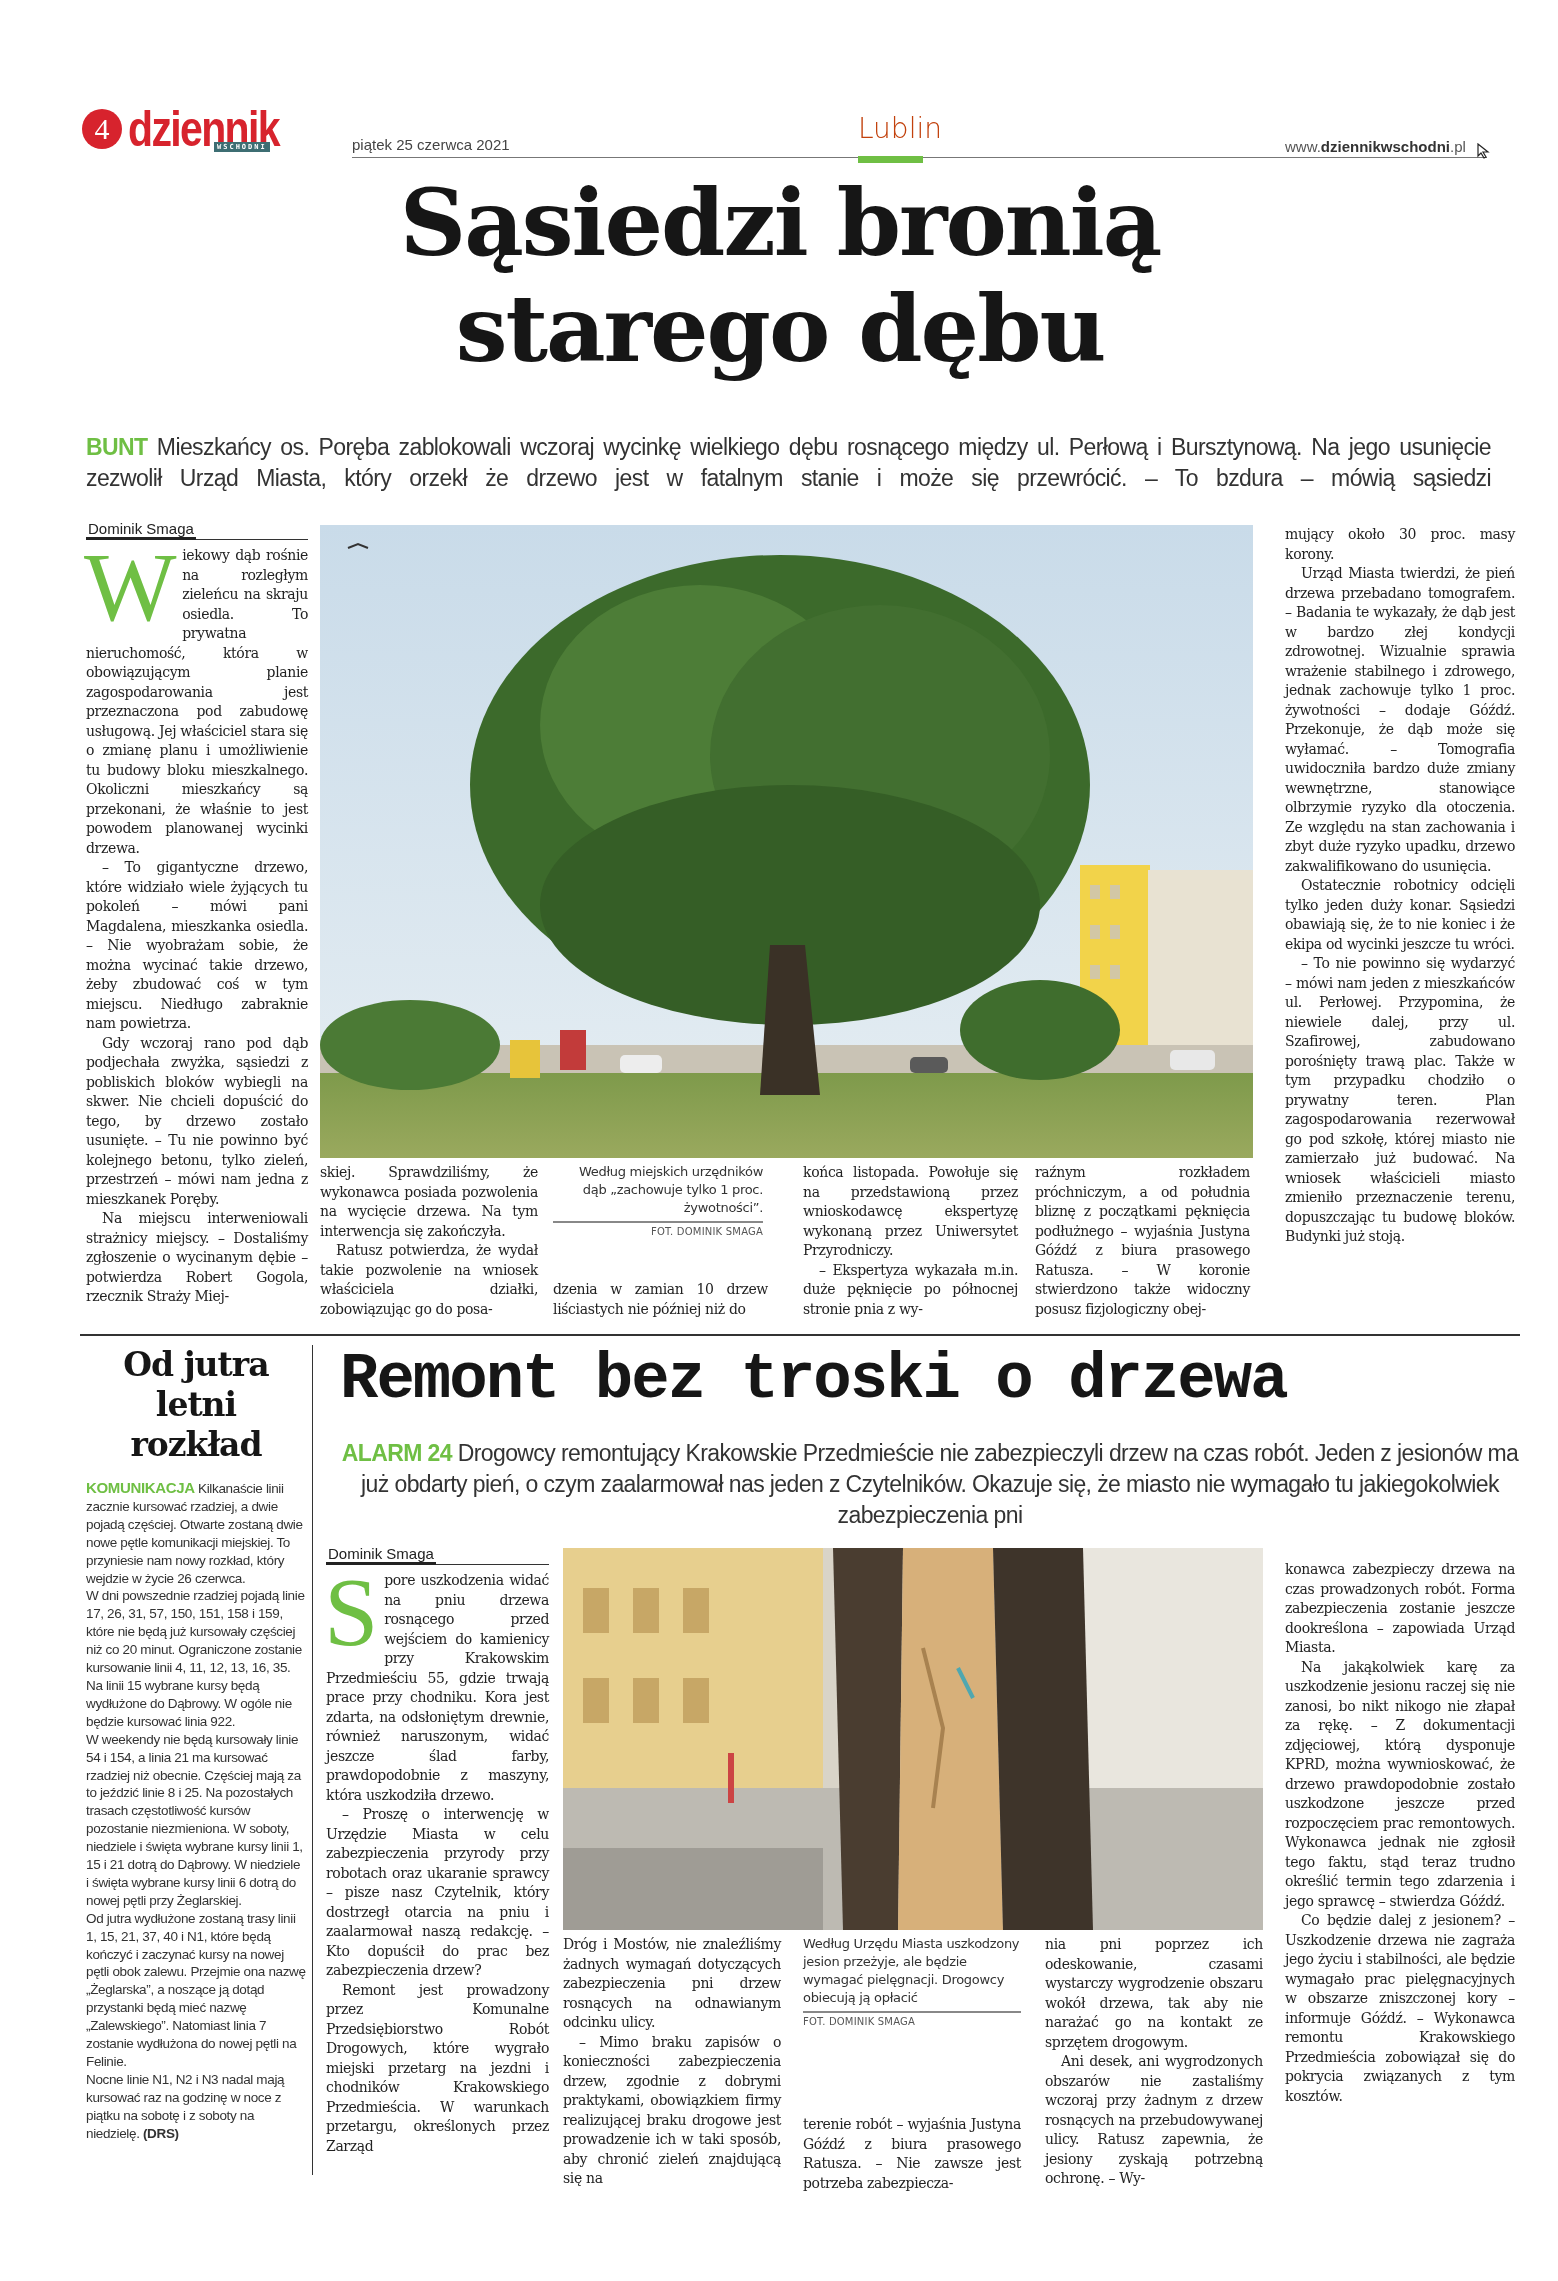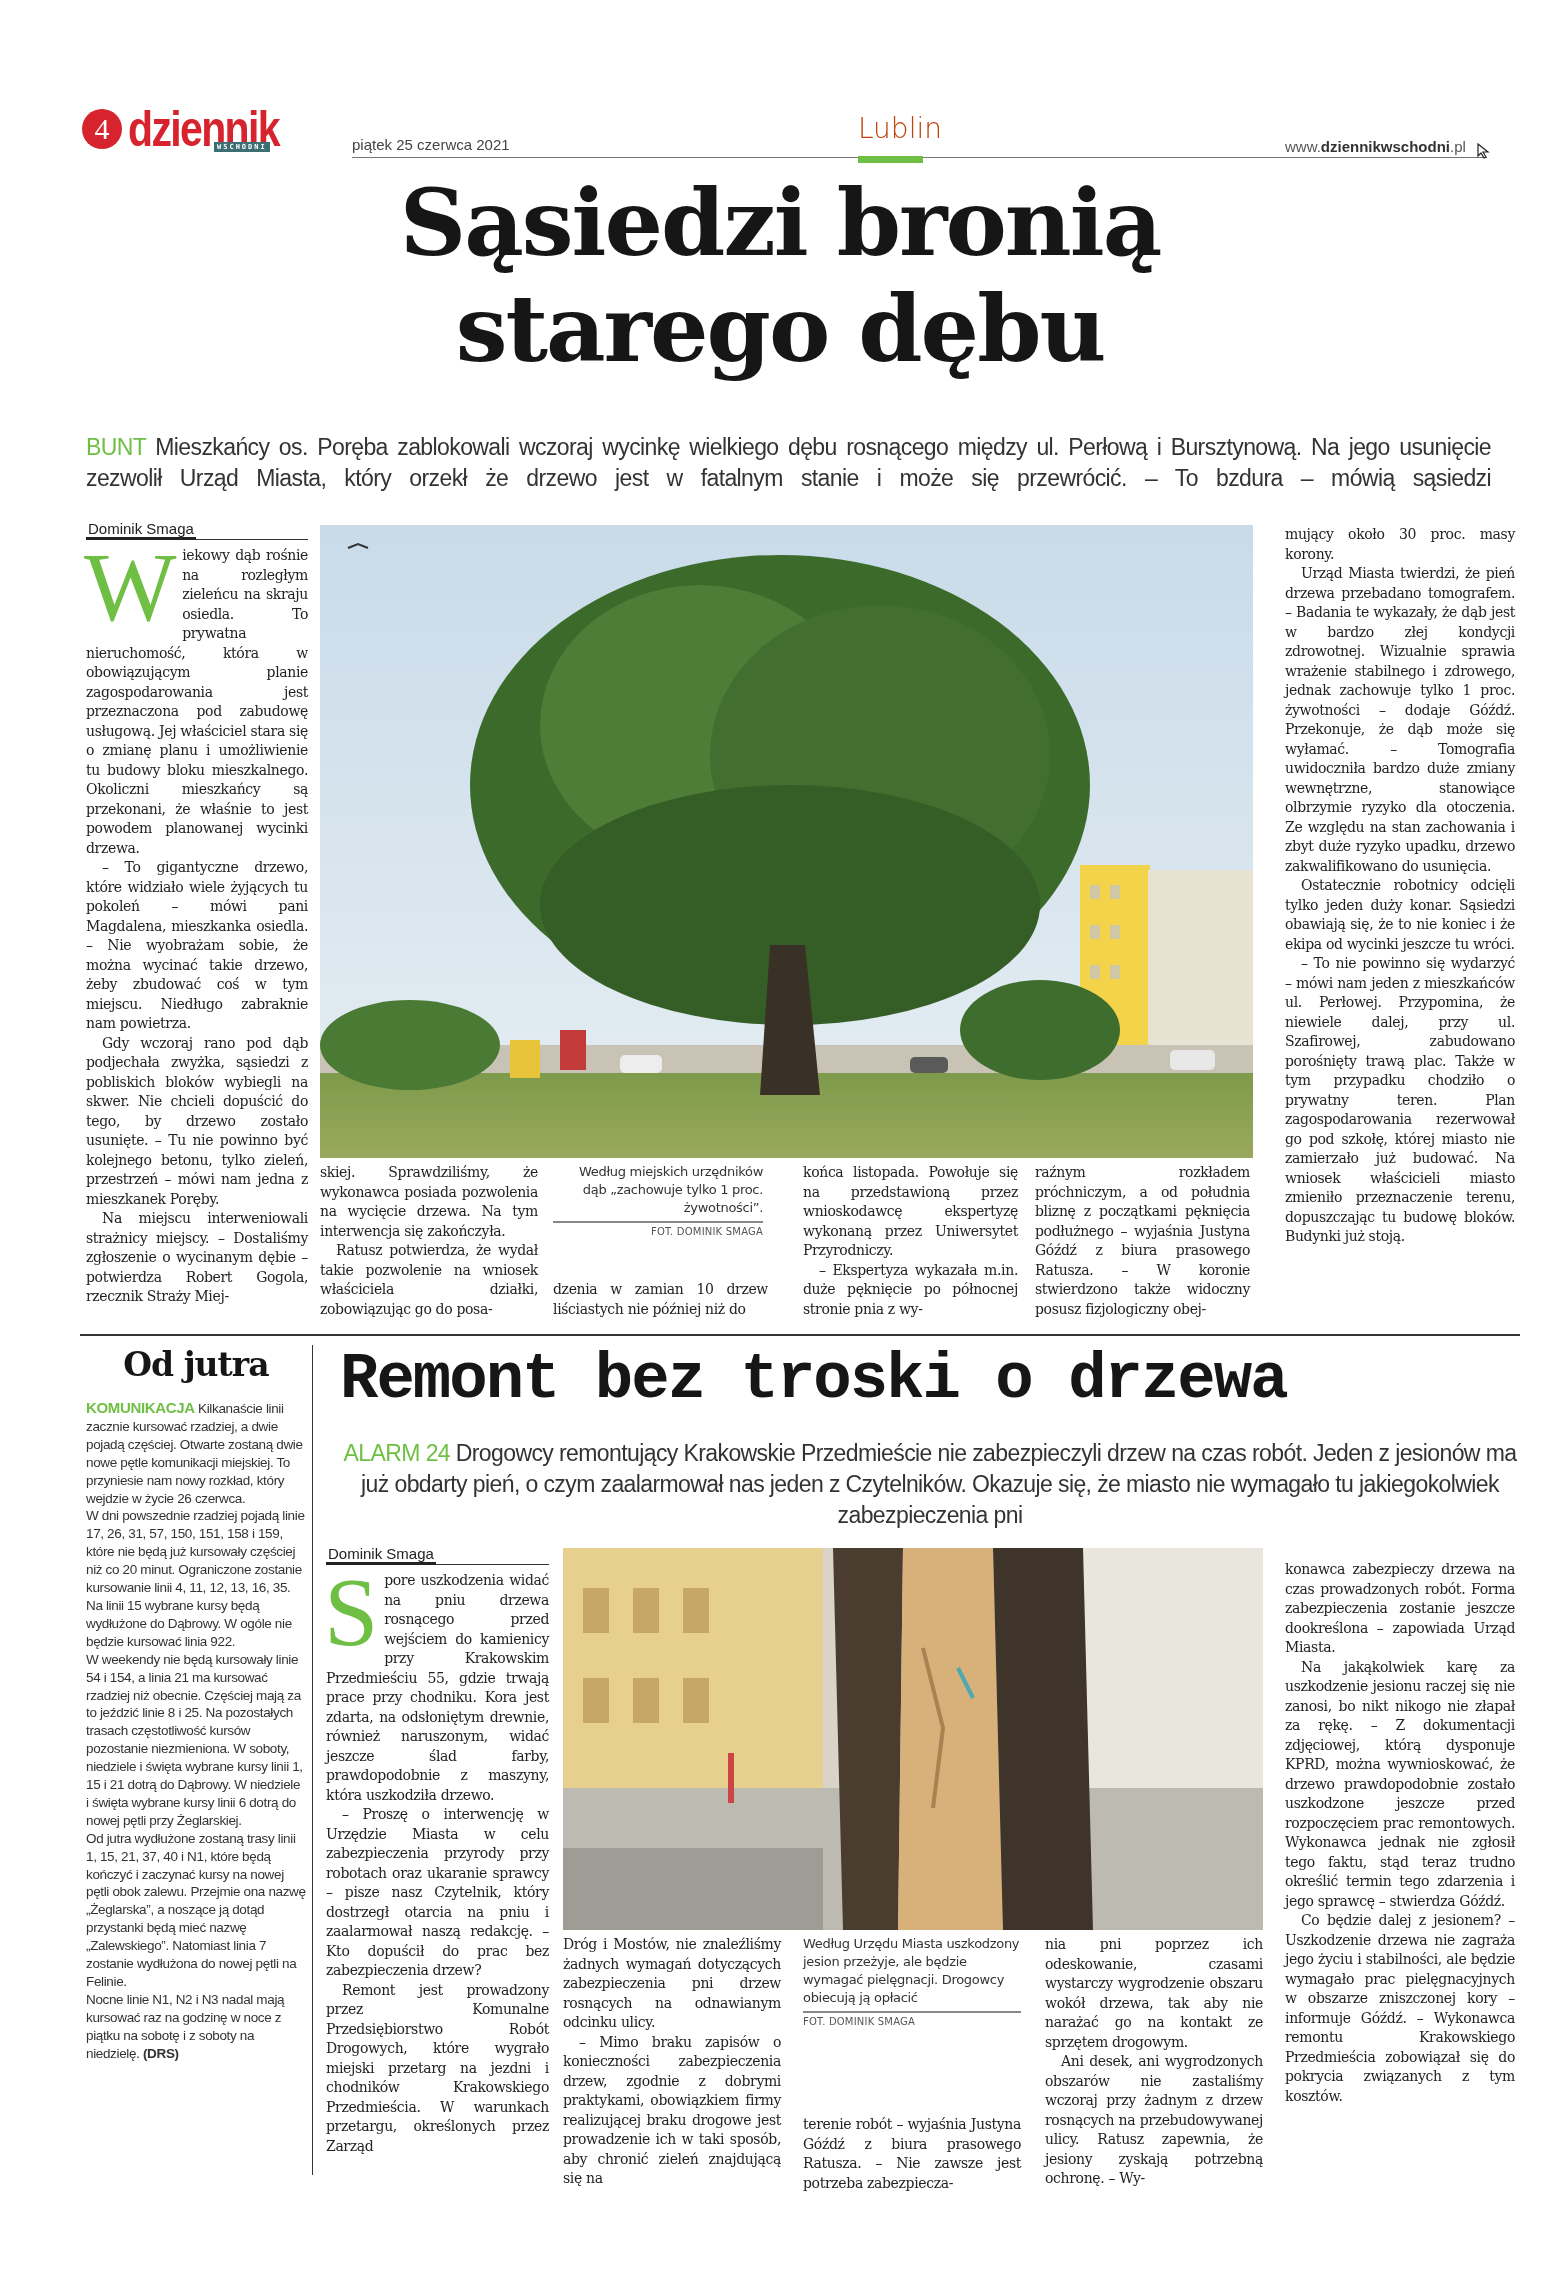--- a/index.html
+++ b/index.html
@@ -19,21 +19,21 @@
   .section { left: 858px; top: 112px; font-family: "DejaVu Sans", sans-serif; font-weight: 200; font-size: 28px; color: #c2410c; }
   .section-bar { left: 858px; top: 156px; width: 65px; height: 7px; background: #6fbf44; }
   .website { left: 1285px; top: 138px; font-family: "Liberation Sans", sans-serif; font-size: 15px; color: #555; }
   .website b { color: #333; }
   .cursor-icon { left: 1477px; top: 143px; width: 14px; height: 16px; }
 
   
   .headline1 { left: 160px; top: 170px; width: 1240px; text-align: center; font-family: "DejaVu Serif", serif; font-weight: bold;
     font-size: 92px; line-height: 106px; color: #161616; letter-spacing: -2px; }
   .lead { font-family: "Liberation Sans", sans-serif; font-size: 23px; line-height: 31px; color: #333; letter-spacing: -0.6px; }
-  .lead .kicker { color: #6fbf44; font-weight: normal; }
+  .lead .kicker { color: #6fbf44; font-weight: bold; }
   .lead1 { left: 86px; top: 432px; width: 1405px; text-align: justify; text-align-last: justify; }
 
   .byline { font-family: "Liberation Sans", sans-serif; font-size: 15px; color: #222; text-align: left; border-bottom: 1px solid #333; padding-bottom: 2px; }
   .byline span { border-bottom: 3px solid #222; padding: 0 2px; }
 
   .col { font-family: "DejaVu Serif", serif; font-size: 14px; line-height: 19.5px; color: #222; text-align: justify; letter-spacing: -0.35px; hyphens: manual; }
   .col p { text-indent: 16px; }
   .col p.noind { text-indent: 0; }
   .dropcap { float: left; font-family: "Liberation Serif", serif; color: #6fbf44; font-size: 98px; line-height: 78px; margin: 2px 6px 0 -2px; }
 
@@ -153,20 +153,21 @@
   <p>Urząd Miasta twierdzi, że pień drzewa przebadano tomografem. – Badania te wykazały, że dąb jest w bardzo złej kondycji zdrowotnej. Wizualnie sprawia wrażenie stabilnego i zdrowego, jednak zachowuje tylko 1 proc. żywotności – dodaje Góźdź. Przekonuje, że dąb może się wyłamać. – Tomografia uwidoczniła bardzo duże zmiany wewnętrzne, stanowiące olbrzymie ryzyko dla otoczenia. Ze względu na stan zachowania i zbyt duże ryzyko upadku, drzewo zakwalifikowano do usunięcia.</p>
   <p>Ostatecznie robotnicy odcięli tylko jeden duży konar. Sąsiedzi obawiają się, że to nie koniec i że ekipa od wycinki jeszcze tu wróci.</p>
   <p>– To nie powinno się wydarzyć – mówi nam jeden z mieszkańców ul. Perłowej. Przypomina, że niewiele dalej, przy ul. Szafirowej, zabudowano porośnięty trawą plac. Także w tym przypadku chodziło o prywatny teren. Plan zagospodarowania rezerwował go pod szkołę, której miasto nie zamierzało już budować. Na wniosek właścicieli miasto zmieniło przeznaczenie terenu, dopuszczając tu budowę bloków. Budynki już stoją.</p>
 </div>
 
 <div class="abs rule-h" style="left:80px;top:1334px;width:1440px;"></div>
 
 <div class="abs" style="left:86px;top:1345px;width:220px;">
   <div class="side-head">
     <span style="display:block">Od jutra</span>
+    <span style="display:block">letni rozkład</span>
   </div>
   <div class="side-text" style="margin-top:14px;">
     <div><span class="kicker">KOMUNIKACJA</span><span> Kilkanaście linii zacznie kursować rzadziej, a dwie pojadą częściej. Otwarte zostaną dwie nowe pętle komunikacji miejskiej. To przyniesie nam nowy rozkład, który wejdzie w życie 26 czerwca.</span></div>
     <div>W dni powszednie rzadziej pojadą linie 17, 26, 31, 57, 150, 151, 158 i 159, które nie będą już kursowały częściej niż co 20 minut. Ograniczone zostanie kursowanie linii 4, 11, 12, 13, 16, 35. Na linii 15 wybrane kursy będą wydłużone do Dąbrowy. W ogóle nie będzie kursować linia 922.</div>
     <div>W weekendy nie będą kursowały linie 54 i 154, a linia 21 ma kursować rzadziej niż obecnie. Częściej mają za to jeździć linie 8 i 25. Na pozostałych trasach częstotliwość kursów pozostanie niezmieniona. W soboty, niedziele i święta wybrane kursy linii 1, 15 i 21 dotrą do Dąbrowy. W niedziele i święta wybrane kursy linii 6 dotrą do nowej pętli przy Żeglarskiej.</div>
     <div>Od jutra wydłużone zostaną trasy linii 1, 15, 21, 37, 40 i N1, które będą kończyć i zaczynać kursy na nowej pętli obok zalewu. Przejmie ona nazwę „Żeglarska”, a noszące ją dotąd przystanki będą mieć nazwę „Zalewskiego”. Natomiast linia 7 zostanie wydłużona do nowej pętli na Felinie.</div>
     <div><span>Nocne linie N1, N2 i N3 nadal mają kursować raz na godzinę w noce z piątku na sobotę i z soboty na niedzielę. </span><b>(DRS)</b></div>
   </div>
 </div>
 <div class="abs rule-v" style="left:312px;top:1345px;height:830px;"></div>

